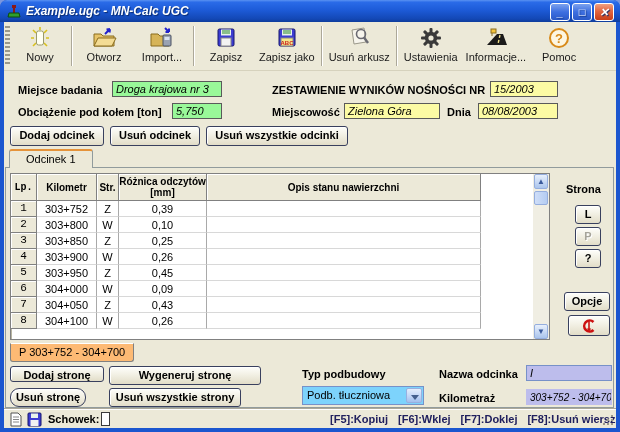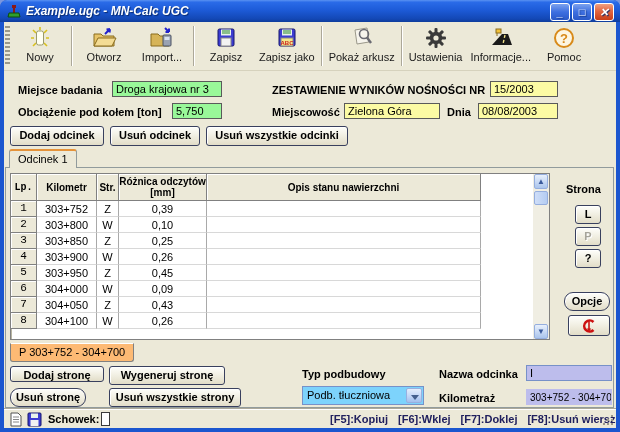--- a/index.html
+++ b/index.html
@@ -21,33 +21,33 @@
     display:flex;align-items:stretch;}
   .tgrip{width:5px;margin:4px 1px;background:repeating-linear-gradient(180deg,#9a988a 0 2px,transparent 2px 4px);flex:0 0 auto;}
   .tbtn{flex:0 0 auto;display:flex;flex-direction:column;align-items:center;justify-content:flex-start;
     padding:3px 4px 1px;min-width:58px;font-size:11px;color:#1a1a1a;}
   .tbtn .ticon{height:26px;display:flex;align-items:center;justify-content:center;}
   .tsep{width:2px;margin:4px 2px;border-left:1px solid #aca899;border-right:1px solid #fff;flex:0 0 auto;}
 
   
   .lbl{position:absolute;font-size:11px;font-weight:bold;color:#000;white-space:nowrap;}
   .field{position:absolute;height:16px;border:1px solid #5a5a5a;font-size:11px;line-height:15px;padding:0 3px;
-    color:#000;white-space:nowrap;overflow:hidden;}
+    color:#000;white-space:nowrap;overflow:hidden;font-style:italic;}
   .green{background:#99f899;}
   .yellow{background:#fcfba4;}
   .lav{background:#bdbdec;}
 
   .btn{position:absolute;font-size:11px;font-weight:bold;color:#000;text-align:center;
     background:linear-gradient(180deg,#fefefb 0%,#f2f0e4 45%,#e2ddc8 100%);
     border:1px solid #39405e;border-radius:3px;box-shadow:inset 1px 1px 0 #fff;line-height:17px;}
 
   
   .tab-active{position:absolute;font-size:11px;color:#000;background:#ece9d8;
     border:1px solid #919b9c;border-bottom:none;border-radius:3px 3px 0 0;
-    border-top:2px solid #e5933a;padding:2px 8px 3px;z-index:3;}
+    border-top:2px solid #e5933a;padding:2px 16px 3px;z-index:3;}
   .tabpage{position:absolute;left:1px;top:145px;width:609px;height:241px;border:1px solid #919b9c;background:#ece9d8;}
 
   
   .grid{position:absolute;left:4px;top:5px;width:540px;height:167px;background:#fff;
     border:1px solid #808080;box-shadow:inset 1px 1px 0 #b8b5a2;overflow:hidden;}
   .gridinner{position:absolute;left:0;top:0;right:16px;bottom:0;}
   .hrow{display:flex;height:27px;}
   .hcell{background:#ece9d8;border-right:1px solid #808080;border-bottom:1px solid #808080;
     box-shadow:inset 1px 1px 0 #fff;font-size:10px;font-weight:bold;display:flex;align-items:center;
     justify-content:center;text-align:center;line-height:11px;color:#000;}
@@ -189,21 +189,21 @@
       </div>
       <div class="tsep"></div>
       <div class="tbtn">
         <span class="ticon">
           <svg width="26" height="24" viewBox="0 0 26 24">
             <polygon points="6,4 18,2 20,16 8,18" fill="#f6f4ec" stroke="#9a988a"></polygon>
             <circle cx="15" cy="8" r="4.5" fill="none" stroke="#6a6a72" stroke-width="1.6"></circle>
             <line x1="18" y1="11.5" x2="22" y2="17" stroke="#6a6a72" stroke-width="2.4"></line>
           </svg>
           </span>
-        <span>Pokaż arkusz</span>
+        <span>Usuń arkusz</span>
       </div>
       <div class="tsep"></div>
       <div class="tbtn">
         <span class="ticon">
           <svg width="24" height="24" viewBox="0 0 24 24">
             <g fill="#3a3a3a">
               <rect x="10.5" y="2" width="3" height="20" rx="1"></rect>
               <rect x="10.5" y="2" width="3" height="20" rx="1" transform="rotate(45 12 12)"></rect>
               <rect x="10.5" y="2" width="3" height="20" rx="1" transform="rotate(90 12 12)"></rect>
               <rect x="10.5" y="2" width="3" height="20" rx="1" transform="rotate(135 12 12)"></rect>
@@ -337,33 +337,33 @@
           <div class="sbtn" style="top:0;">▲</div>
           <div class="sthumb"></div>
           <div class="sbtn" style="bottom:0;">▼</div>
         </div>
       </div>
 
       <span class="lbl" style="left:560px;top:15px;">Strona</span>
       <div class="btn sbtn2" style="left:569px;top:37px;width:26px;height:19px;">L</div>
       <div class="btn sbtn2 disabled" style="left:569px;top:59px;width:26px;height:19px;">P</div>
       <div class="btn sbtn2" style="left:569px;top:81px;width:26px;height:19px;">?</div>
-      <div class="btn" style="left:558px;top:124px;width:46px;height:19px;border-radius:9px;">Opcje</div>
+      <div class="btn" style="left:558px;top:124px;width:46px;height:19px;">Opcje</div>
       <div class="btn" style="left:562px;top:147px;width:42px;height:21px;">
         <svg width="16" height="16" viewBox="0 0 16 16" style="margin-top:2px;">
           <path d="M12.5 4 A5.5 5.5 0 1 0 12.5 12" fill="none" stroke="#cc1111" stroke-width="2.6"></path>
           <line x1="8" y1="3" x2="8" y2="11" stroke="#cc1111" stroke-width="1.6"></line>
           <polygon points="8,14 5.8,10.5 10.2,10.5" fill="#cc1111"></polygon>
         </svg>
       </div>
 
       <div class="tab-bottom" style="left:4px;top:175px;">P 303+752 - 304+700</div>
 
       <div class="btn" style="left:4px;top:198px;width:94px;height:16px;">Dodaj stronę</div>
-      <div class="btn" style="left:103px;top:198px;width:116px;height:19px;">Wygeneruj stronę</div>
+      <div class="btn" style="left:103px;top:198px;width:152px;height:19px;">Wygeneruj stronę</div>
       <div class="btn" style="left:4px;top:220px;width:76px;height:19px;border-radius:9px;">Usuń stronę</div>
       <div class="btn" style="left:103px;top:220px;width:132px;height:19px;">Usuń wszystkie strony</div>
 
       <span class="lbl" style="left:296px;top:200px;">Typ podbudowy</span>
       <div class="dropdown" style="left:296px;top:218px;width:122px;">
         <span>Podb. tłuczniowa</span>
         <span class="droparrow"></span>
       </div>
       <span class="lbl" style="left:433px;top:200px;">Nazwa odcinka</span>
       <div class="field lav" style="left:520px;top:197px;width:86px;border-color:#7791c8;">I</div>

